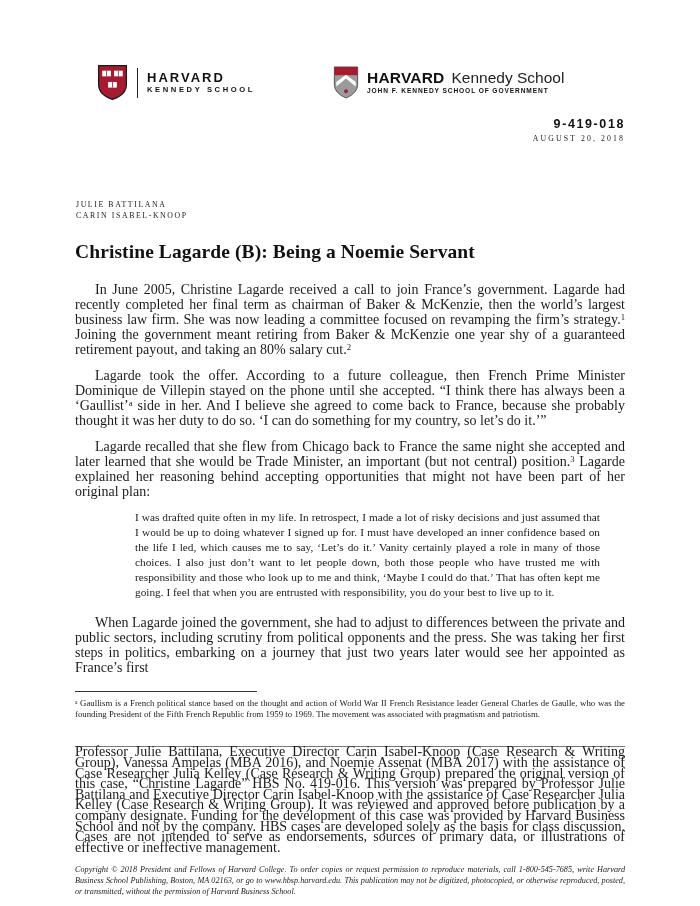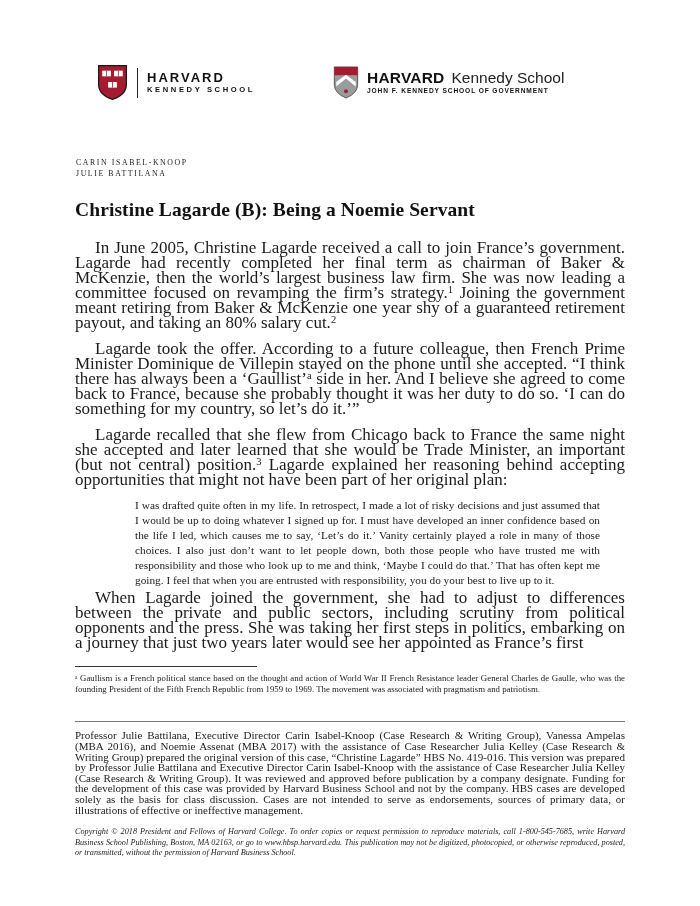--- a/index.html
+++ b/index.html
@@ -38,36 +38,36 @@
   .case-date { font-size: 7.8px; letter-spacing: 2.1px; margin-top: 3px; color: #222; }
 
   
   .authors { margin-top: 56px; margin-left: 1px; }
   .author { font-size: 7.8px; letter-spacing: 1.6px; line-height: 11px; color: #222; }
   .title { font-size: 19.5px; font-weight: bold; margin: 20px 0 0 0; color: #111; letter-spacing: 0.1px; }
 
   
   .body { margin-top: 19px; }
   .para {
-    font-size: 17px; line-height: 15px; text-align: justify;
+    font-size: 14px; line-height: 15px; text-align: justify;
     text-indent: 20px; margin: 0 0 11px 0;
   }
   .quote {
     font-size: 11.3px; line-height: 15px; text-align: justify;
-    margin: 0 25px 2px 60px; text-indent: 0;
+    margin: 0 25px 15px 60px; text-indent: 0;
   }
   sup { font-size: 0.62em; line-height: 0; position: relative; top: -0.45em; vertical-align: baseline; }
 
   
   .fn-sep { width: 182px; border-top: 1px solid #333; margin-top: 16px; }
   .footnote { font-size: 8.8px; line-height: 11.2px; text-align: justify; margin: 6px 0 0 0; color: #1b1b1b; }
 
   
   .divider { border: none; border-top: 1px solid #777; margin: 26px 0 0 0; }
-  .attribution { font-size: 11px; line-height: 10.6px; text-align: justify; margin: 8px 0 0 0; color: #1b1b1b; }
+  .attribution { font-size: 14px; line-height: 10.6px; text-align: justify; margin: 0 0 0 0; color: #1b1b1b; }
   .copyright { font-size: 8.2px; line-height: 10.6px; text-align: justify; margin: 12px 0 0 0; color: #1b1b1b; font-style: italic; }
 </style>
 </head>
 <body>
 
 <div class="page">
 
   <header class="header">
     <div class="logos">
 
@@ -107,25 +107,29 @@
           <span class="hks-l1">
             <span class="hks-harvard">HARVARD</span>
             <span class="hks-kennedy">Kennedy School</span>
           </span>
           <span class="hks-l2">JOHN F. KENNEDY SCHOOL OF GOVERNMENT</span>
         </span>
       </div>
 
     </div>
 
+    <div class="case-meta">
+      <div class="case-number">9-419-018</div>
+      <div class="case-date">AUGUST 20, 2018</div>
+    </div>
   </header>
 
   <div class="authors">
+    <div class="author">JULIE BATTILANA</div>
     <div class="author">CARIN ISABEL-KNOOP</div>
-    <div class="author">JULIE BATTILANA</div>
   </div>
 
   <h1 class="title">Christine Lagarde (B): Being a Noemie Servant</h1>
 
   <div class="body">
     <p class="para">In June 2005, Christine Lagarde received a call to join France’s government. Lagarde had recently completed her final term as chairman of Baker &amp; McKenzie, then the world’s largest business law firm. She was now leading a committee focused on revamping the firm’s strategy.<sup>1</sup> Joining the government meant retiring from Baker &amp; McKenzie one year shy of a guaranteed retirement payout, and taking an 80% salary cut.<sup>2</sup></p>
     <p class="para">Lagarde took the offer. According to a future colleague, then French Prime Minister Dominique de Villepin stayed on the phone until she accepted. “I think there has always been a ‘Gaullist’<sup>a</sup> side in her. And I believe she agreed to come back to France, because she probably thought it was her duty to do so. ‘I can do something for my country, so let’s do it.’”</p>
     <p class="para">Lagarde recalled that she flew from Chicago back to France the same night she accepted and later learned that she would be Trade Minister, an important (but not central) position.<sup>3</sup> Lagarde explained her reasoning behind accepting opportunities that might not have been part of her original plan:</p>
     <p class="quote">I was drafted quite often in my life. In retrospect, I made a lot of risky decisions and just assumed that I would be up to doing whatever I signed up for. I must have developed an inner confidence based on the life I led, which causes me to say, ‘Let’s do it.’ Vanity certainly played a role in many of those choices. I also just don’t want to let people down, both those people who have trusted me with responsibility and those who look up to me and think, ‘Maybe I could do that.’ That has often kept me going. I feel that when you are entrusted with responsibility, you do your best to live up to it.</p>
     <p class="para">When Lagarde joined the government, she had to adjust to differences between the private and public sectors, including scrutiny from political opponents and the press. She was taking her first steps in politics, embarking on a journey that just two years later would see her appointed as France’s first</p>

